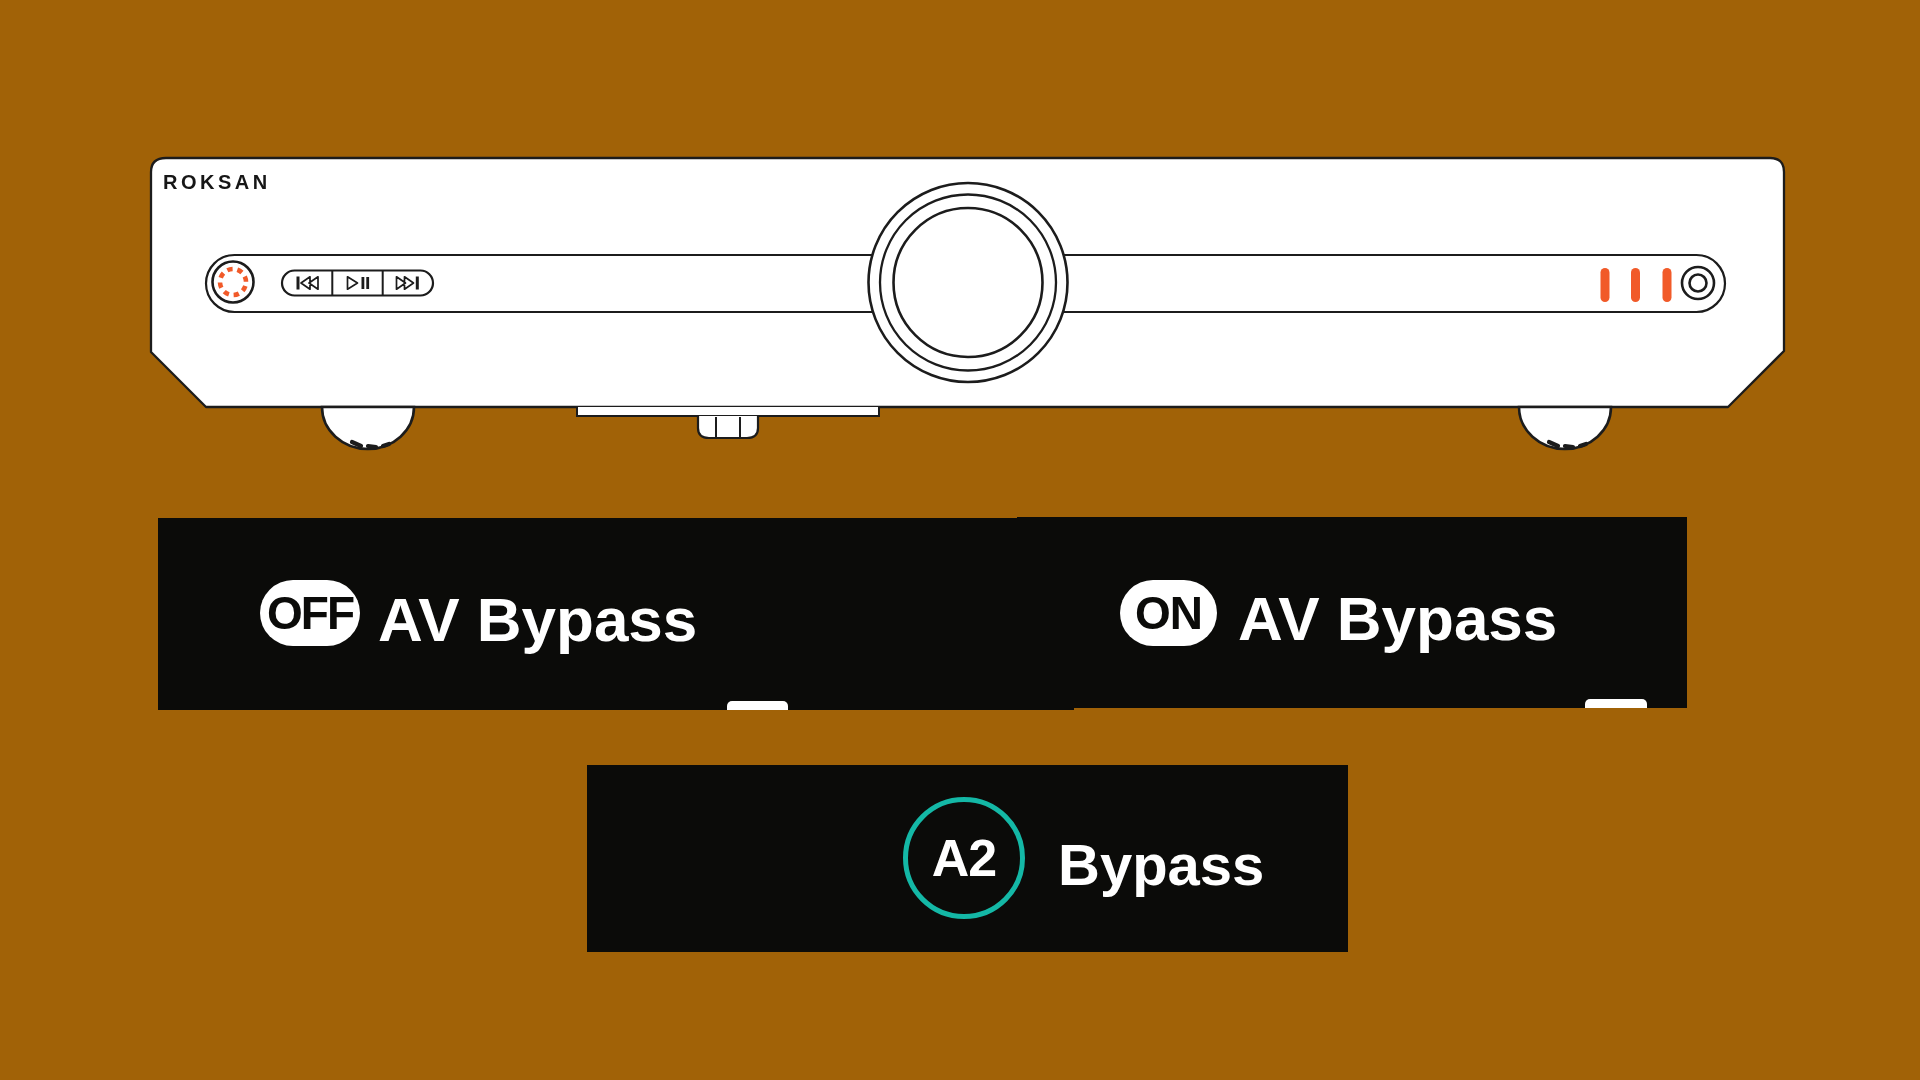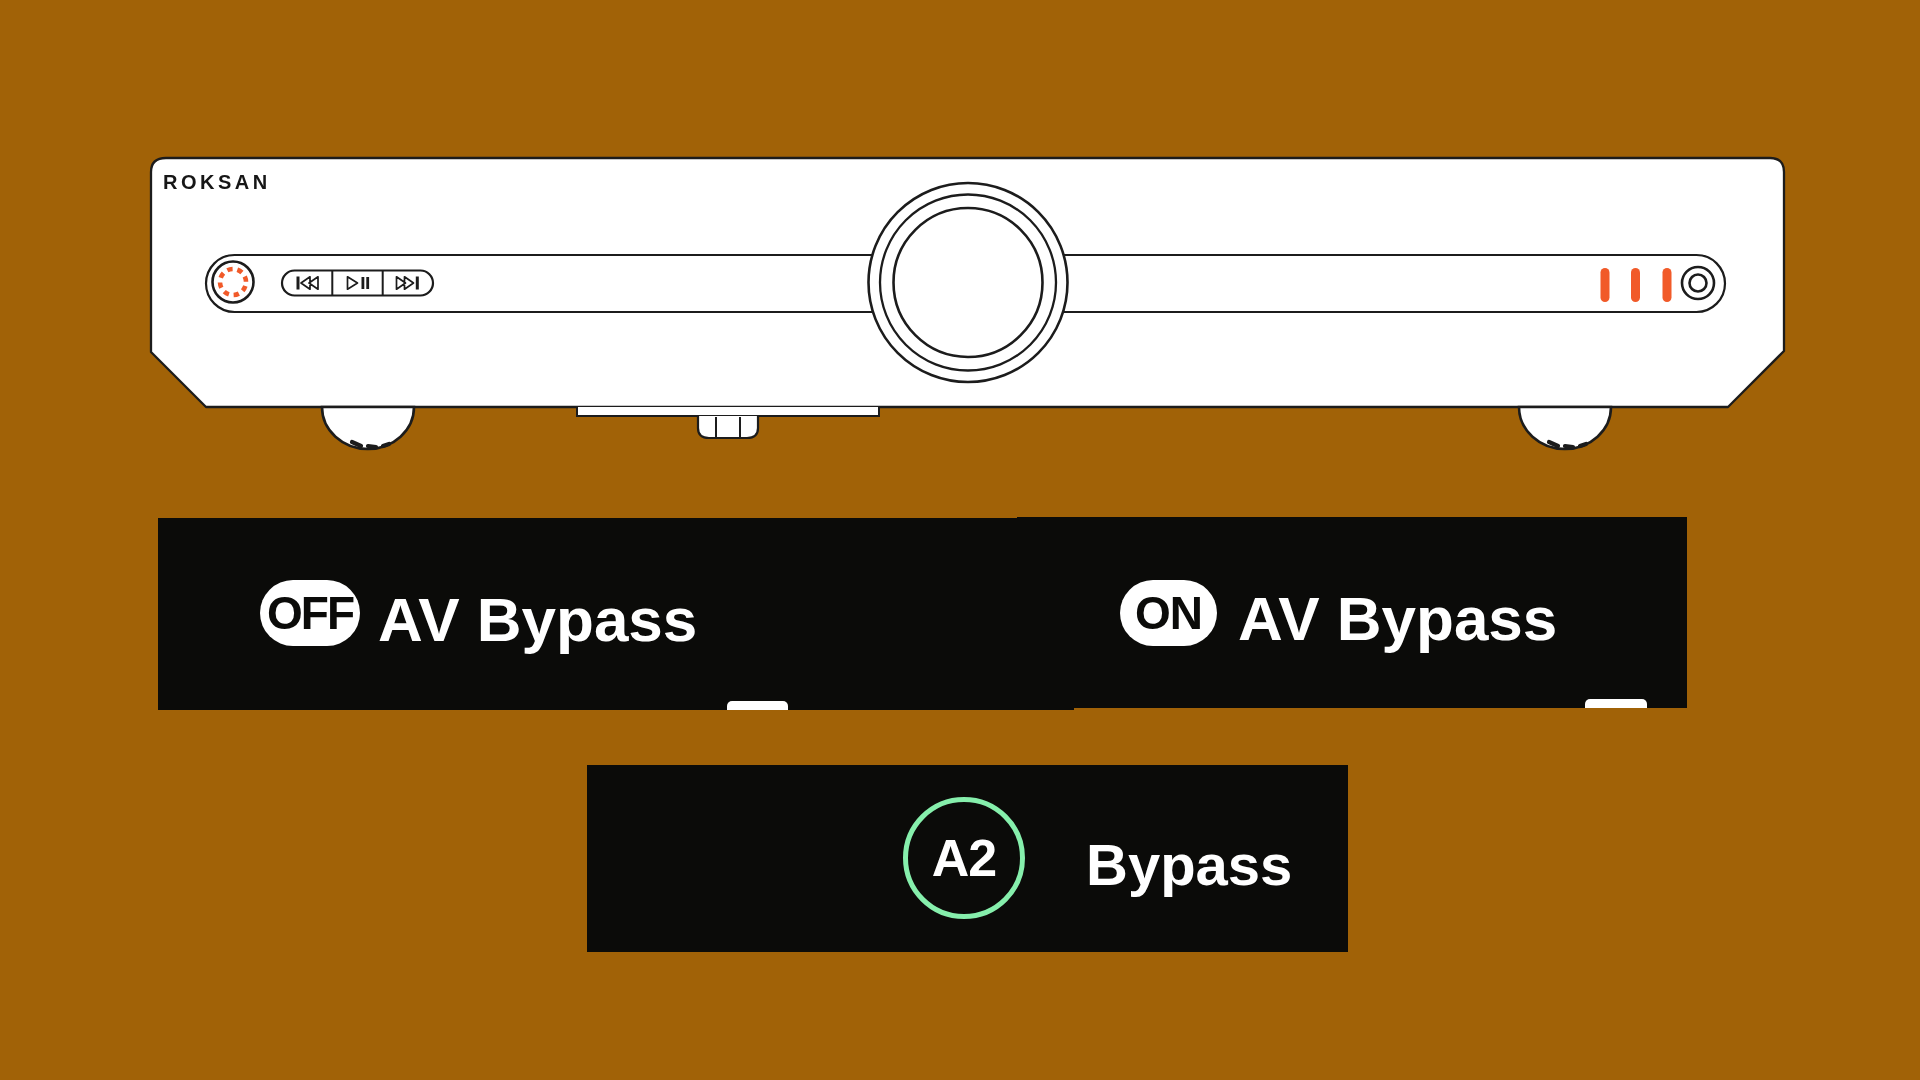--- a/index.html
+++ b/index.html
@@ -7,21 +7,21 @@
   .device-svg{position:absolute;left:0;top:0;width:1920px;height:500px;display:block;}
 
   .panel{position:absolute;background:#0B0B09;color:#ffffff;}
   .badge-pill{
     position:absolute;display:flex;align-items:center;justify-content:center;
     background:#ffffff;color:#0B0B09;border-radius:999px;
     font-weight:800;letter-spacing:-2px;line-height:1;
   }
   .badge-circle{
     position:absolute;display:flex;align-items:center;justify-content:center;
-    border:5px solid #86efac;border-radius:50%;color:#ffffff;
+    border:5px solid #14b8a6;border-radius:50%;color:#ffffff;
     font-weight:700;letter-spacing:-1px;line-height:1;
   }
   .panel-label{
     position:absolute;top:12px;bottom:0;display:flex;align-items:center;
     color:#ffffff;font-weight:600;line-height:1;letter-spacing:0;
   }
   .panel-tab{position:absolute;bottom:0;background:#ffffff;border-radius:5px 5px 0 0;}
 </style>
 </head>
 <body>
@@ -104,16 +104,16 @@
   </section>
 
   <section class="panel" style="left:1017px;top:517px;width:670px;height:191px;">
     <span class="badge-pill" style="left:103px;top:63px;width:97px;height:66px;font-size:46px;letter-spacing:-1px;">ON</span>
     <span class="panel-label" style="left:221px;font-size:62px;">AV Bypass</span>
     <span class="panel-tab" style="left:568px;width:62px;height:9px;"></span>
   </section>
 
   <section class="panel" style="left:587px;top:765px;width:761px;height:187px;">
     <span class="badge-circle" style="left:316px;top:32px;width:112px;height:112px;font-size:52px;">A2</span>
-    <span class="panel-label" style="left:471px;font-size:58px;margin-left:28px;">Bypass</span>
+    <span class="panel-label" style="left:471px;font-size:58px;">Bypass</span>
   </section>
 
 </div>
 
 </body></html>

